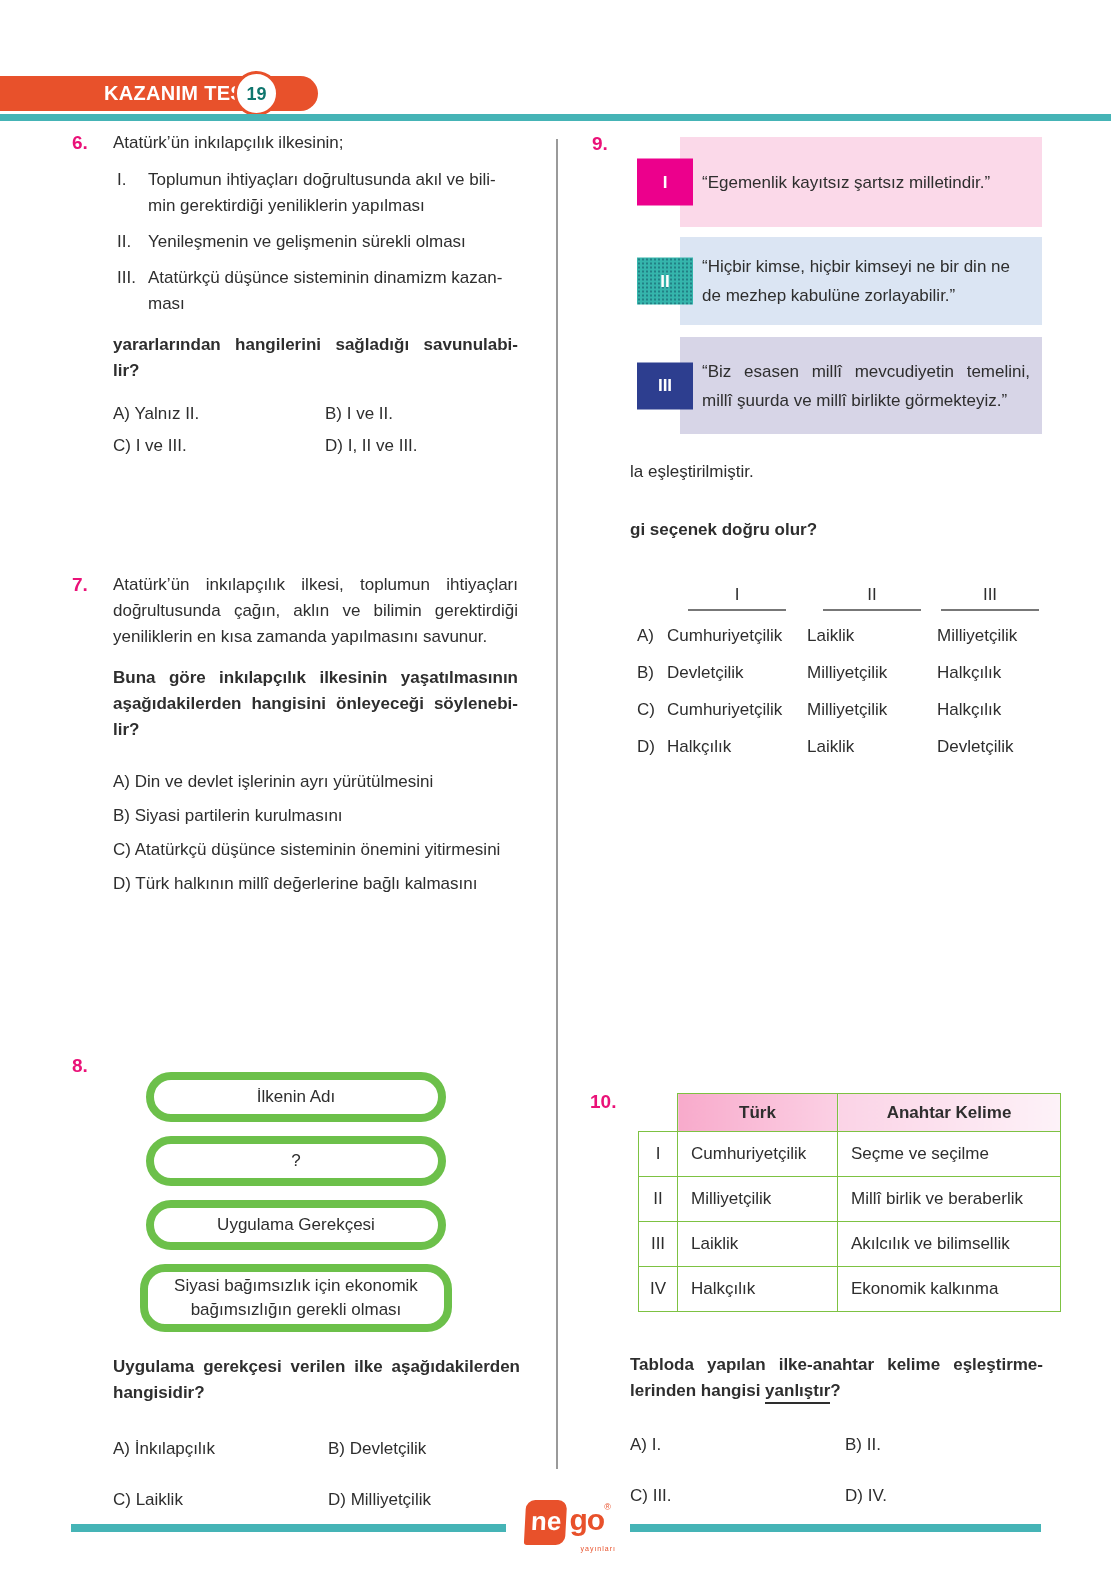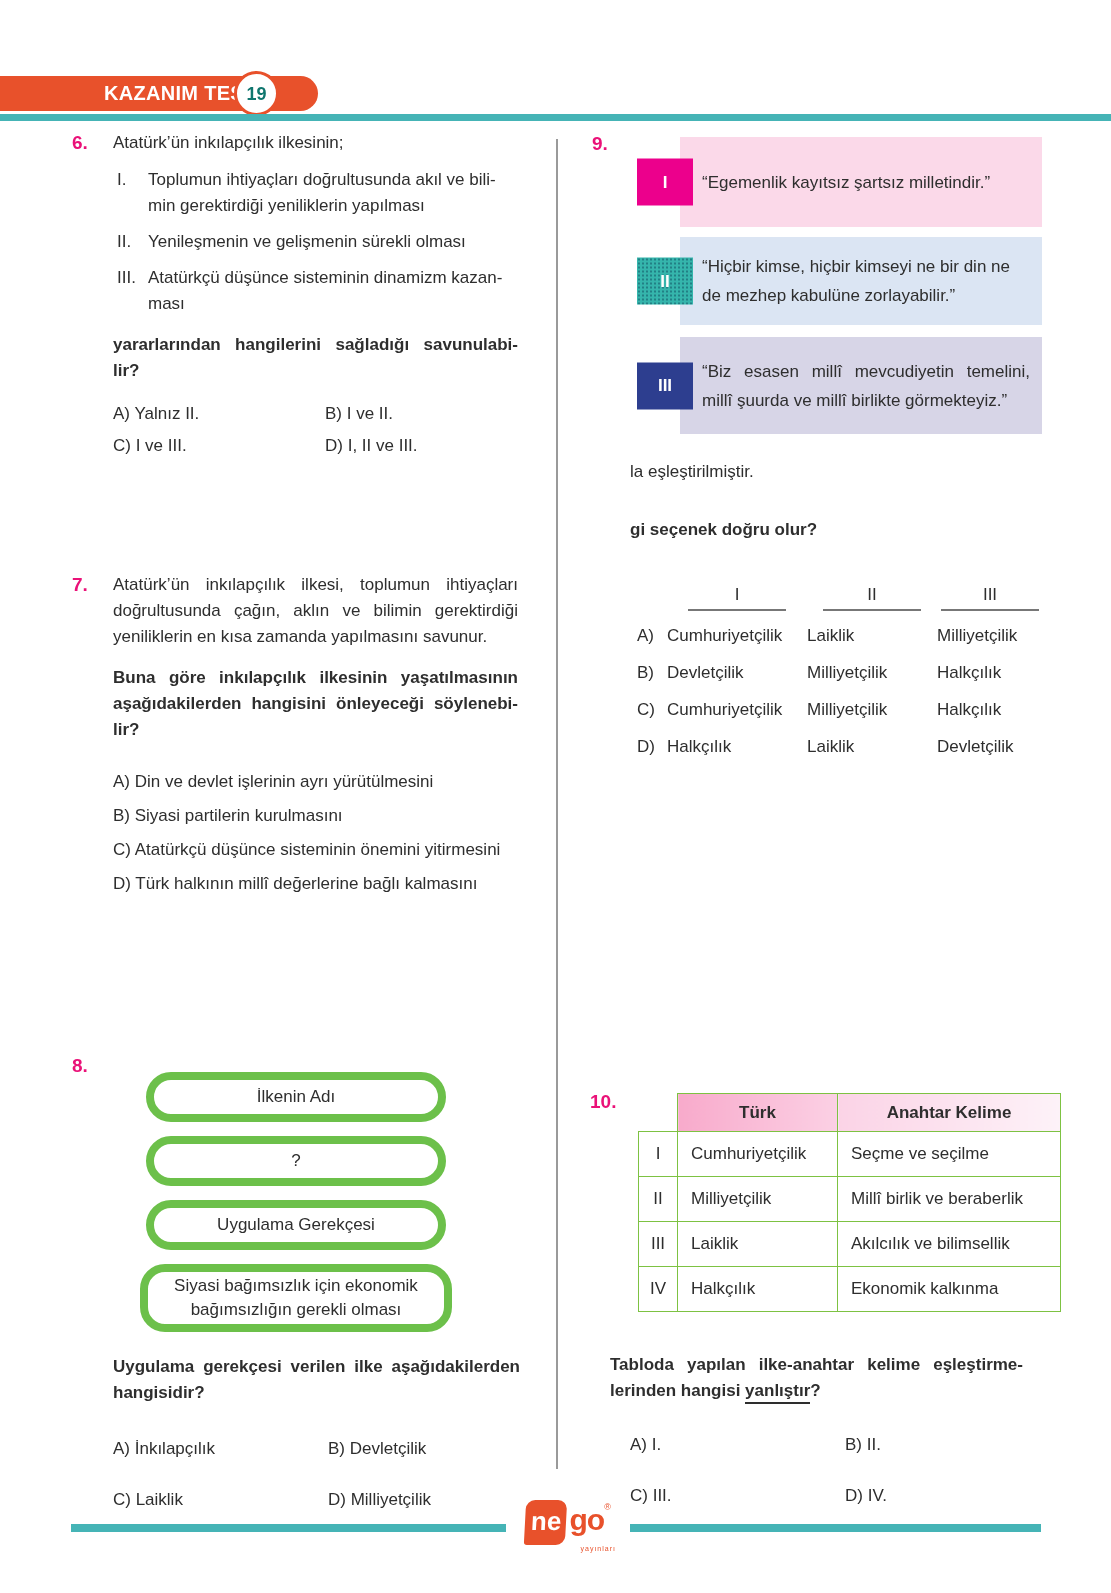--- a/index.html
+++ b/index.html
@@ -70,21 +70,21 @@
   .t10{position:absolute;left:638px;top:1093px;border-collapse:collapse;font-size:17px;color:#2e2e2e}
   .t10 td,.t10 th{border:1.6px solid #7DC242;padding:0}
   .t10 th{height:37px;font-weight:700;text-align:center}
   .t10 .empty{border:none;background:#fff}
   .t10 .cnum{width:38px;text-align:center;height:44px}
   .t10 .cilke{width:146px;padding-left:13px;height:44px}
   .t10 .cana{width:209px;padding-left:13px;height:44px}
   .th-ilke{background:linear-gradient(90deg,#F8AACB,#FBD0E4)}
   .th-ana{background:linear-gradient(90deg,#FBD3E6,#FDF2F8)}
 
-  .q10stem{position:absolute;left:610px;top:1352px;width:413px;font-weight:700}
+  .q10stem{position:absolute;left:630px;top:1352px;width:413px;font-weight:700}
   .uword{border-bottom:2px solid #2e2e2e;padding-bottom:2px}
   .q10opts{position:absolute;left:630px;top:1432px;width:413px}
 
   
   .fline{position:absolute;left:71px;top:1524px;width:970px;height:8px;background:#45B4B6}
   .flogo{position:absolute;left:506px;top:1488px;width:124px;height:76px;background:#fff;z-index:2;
          display:flex;flex-direction:column;align-items:center;justify-content:center}
   .logo-row{display:flex;align-items:flex-start}
   .logo-ne{background:#E8512B;color:#fff;font-weight:700;font-size:26px;line-height:1;
            padding:8px 5px 11px 6px;border-radius:9px 9px 9px 3px;transform:skewX(-3deg)}

